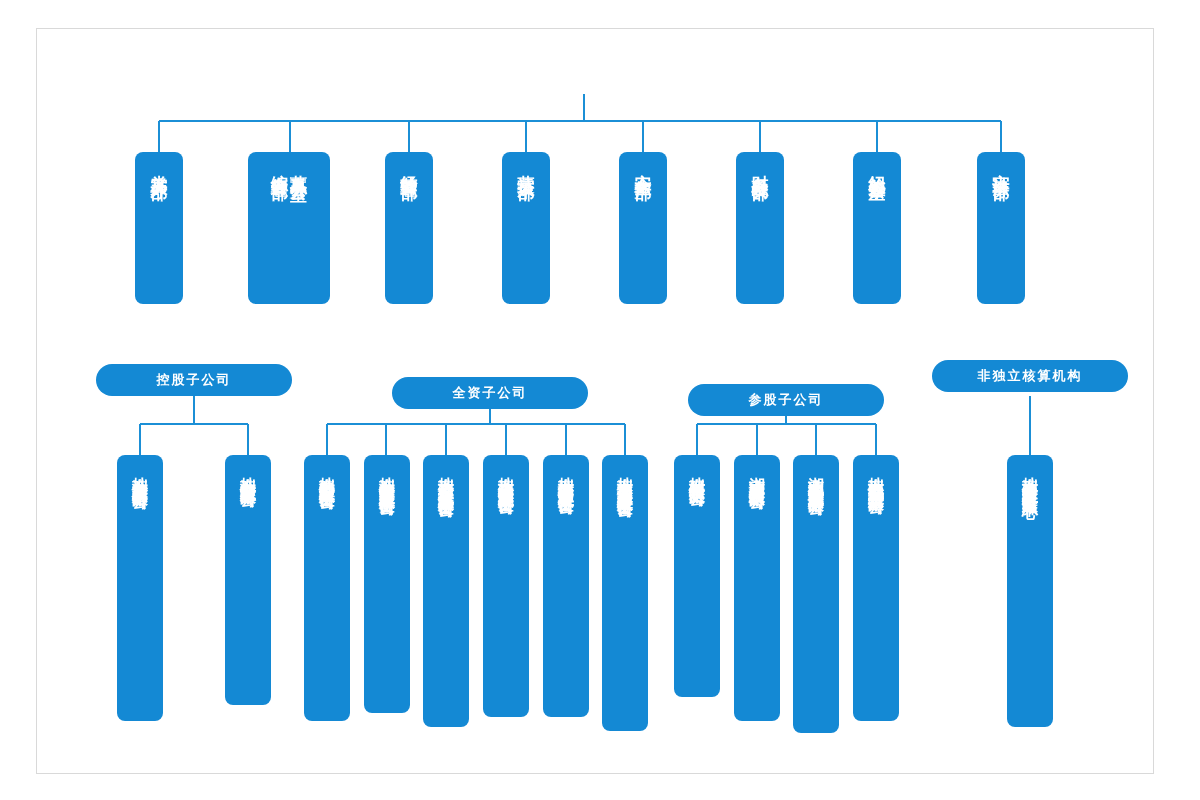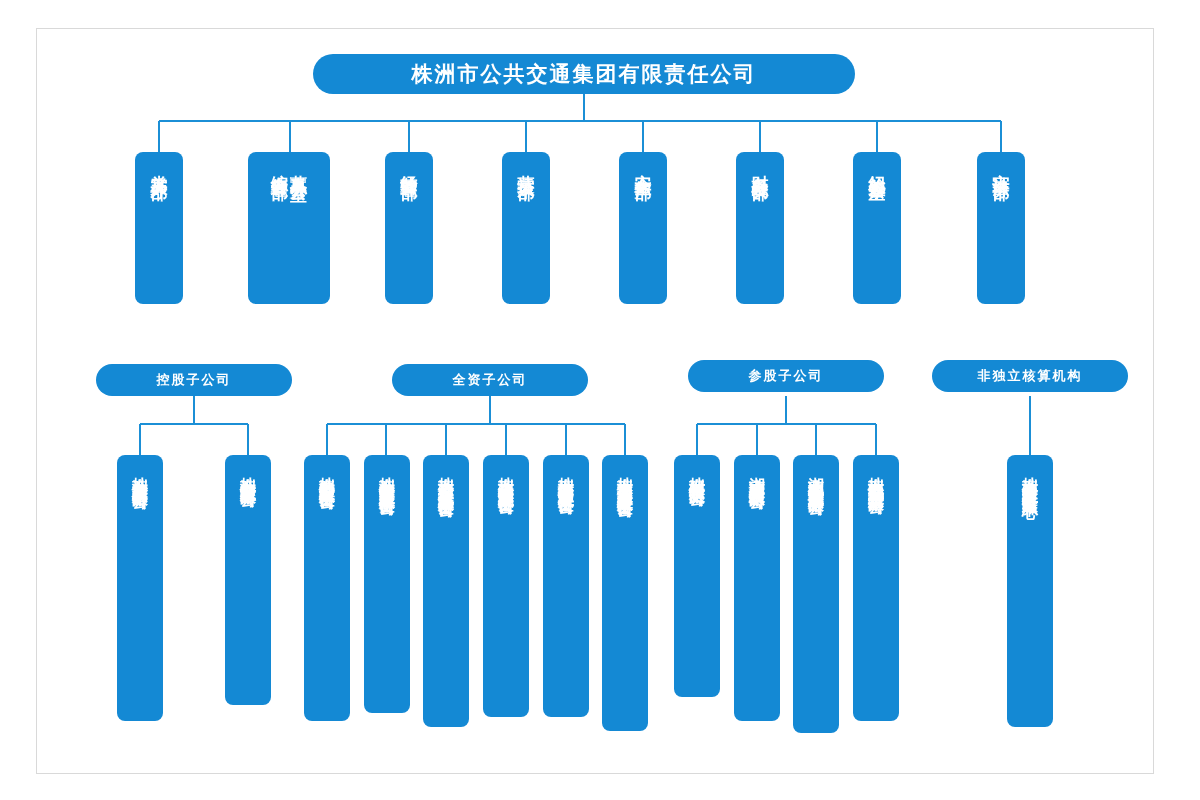--- a/index.html
+++ b/index.html
@@ -127,21 +127,20 @@
       <path d="M697,424 L876,424"></path>
       <path d="M697,424 L697,455"></path>
       <path d="M757,424 L757,455"></path>
       <path d="M816,424 L816,455"></path>
       <path d="M876,424 L876,455"></path>
 
       <path d="M1030,396 L1030,455"></path>
     </g>
   </svg>
 
-  <div class="node root">株洲市公共交通集团有限责任公司</div>
 
   <div class="node vcard" style="left:135px;top:152px;width:48px;height:152px;">
     <span class="vtext">党群人才部</span>
   </div>
 
   <div class="node vcard dual" style="left:248px;top:152px;width:82px;height:152px;">
     <span class="vtext">董事会办公室</span>
     <span class="vtext">综合管理部</span>
   </div>
 
@@ -164,23 +163,23 @@
   <div class="node vcard" style="left:853px;top:152px;width:48px;height:152px;">
     <span class="vtext">纪检监察室</span>
   </div>
 
   <div class="node vcard" style="left:977px;top:152px;width:48px;height:152px;">
     <span class="vtext">审计法务部</span>
   </div>
 
   <div class="node grouphead" style="left:96px;top:364px;width:196px;">控股子公司</div>
 
-  <div class="node grouphead" style="left:392px;top:364px;width:196px;">全资子公司</div>
-
-  <div class="node grouphead" style="left:688px;top:360px;width:196px;">参股子公司</div>
+  <div class="node grouphead" style="left:392px;top:377px;width:196px;">全资子公司</div>
+
+  <div class="node grouphead" style="left:688px;top:384px;width:196px;">参股子公司</div>
 
   <div class="node grouphead" style="left:932px;top:360px;width:196px;">非独立核算机构</div>
 
   <div class="node vcard sub" style="left:117px;top:455px;width:46px;height:266px;">
     <span class="vtext">株洲公交发展股份有限公司</span>
   </div>
 
   <div class="node vcard sub" style="left:225px;top:455px;width:46px;height:250px;">
     <span class="vtext">株洲公交新能源有限公司</span>
   </div>

